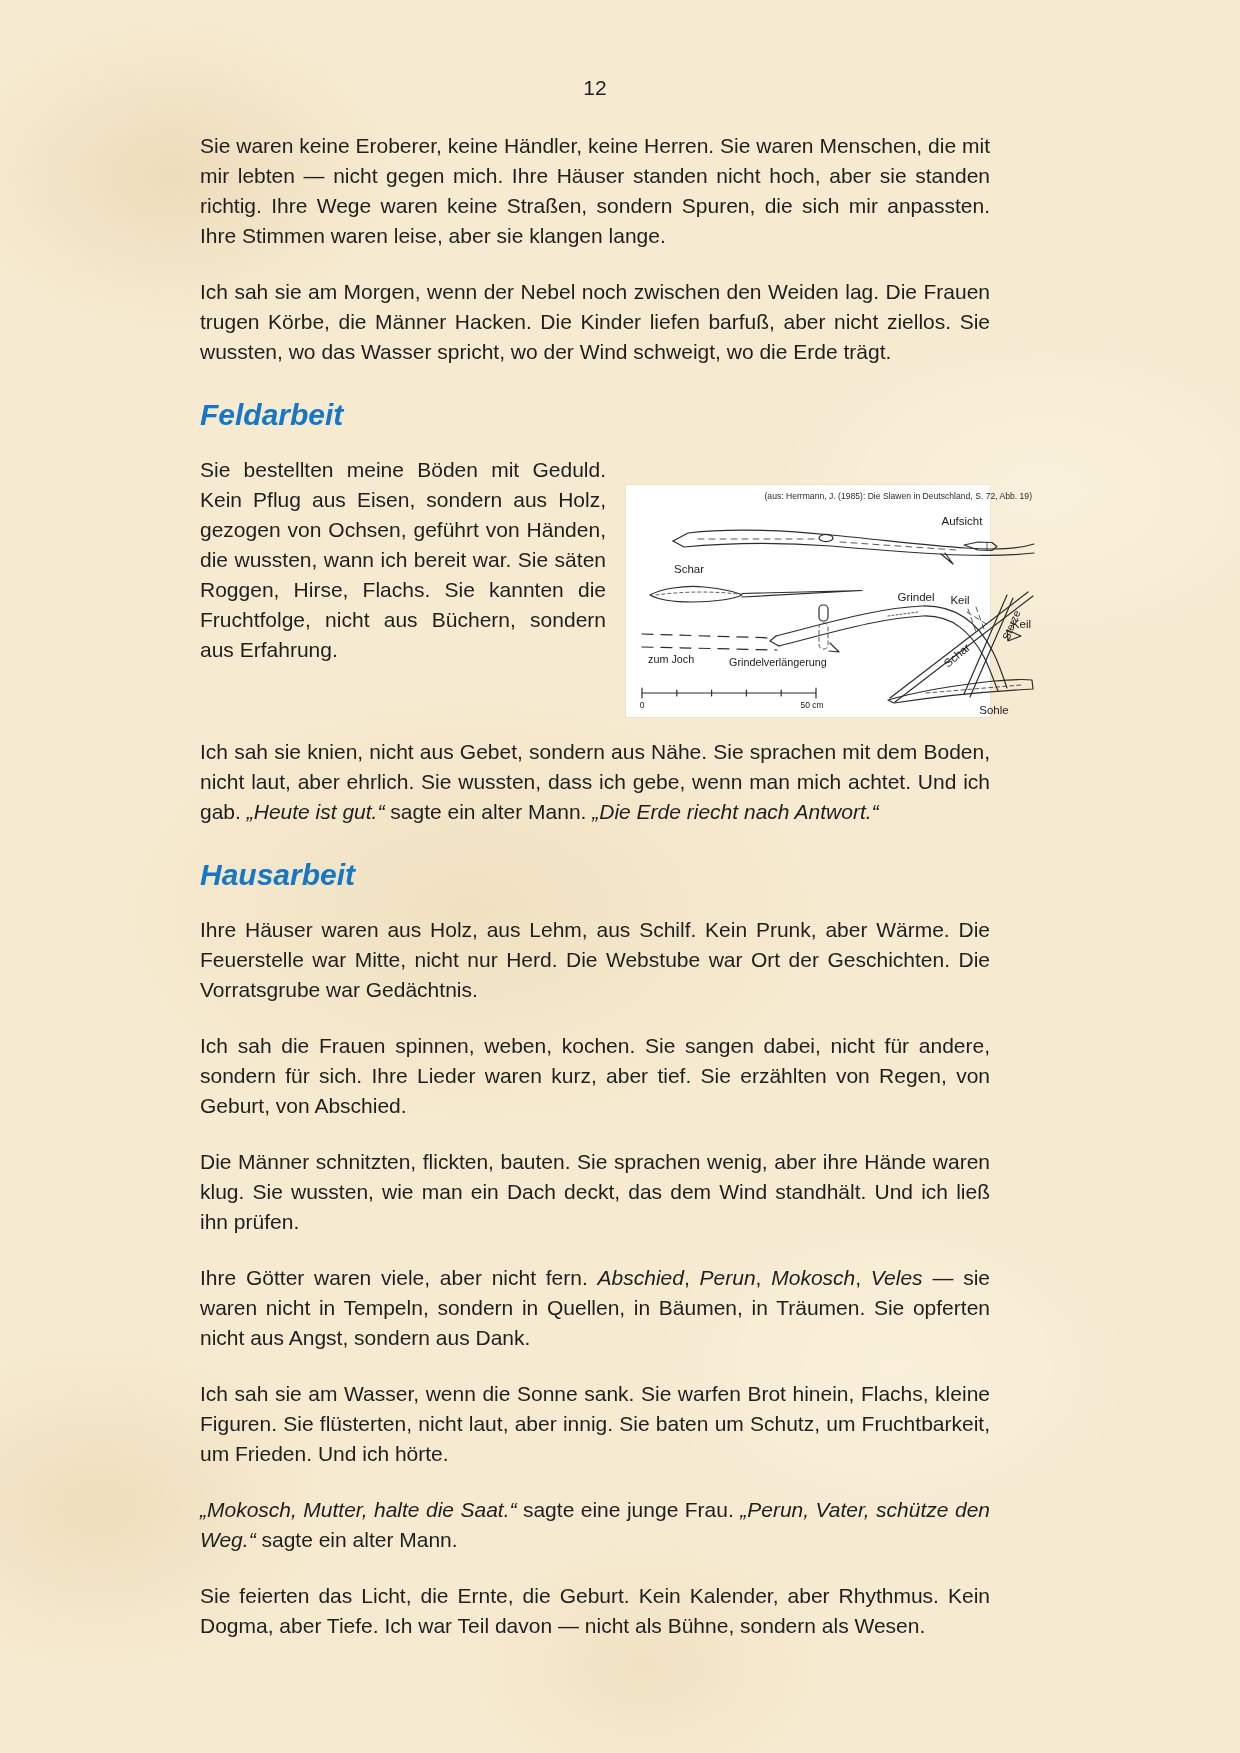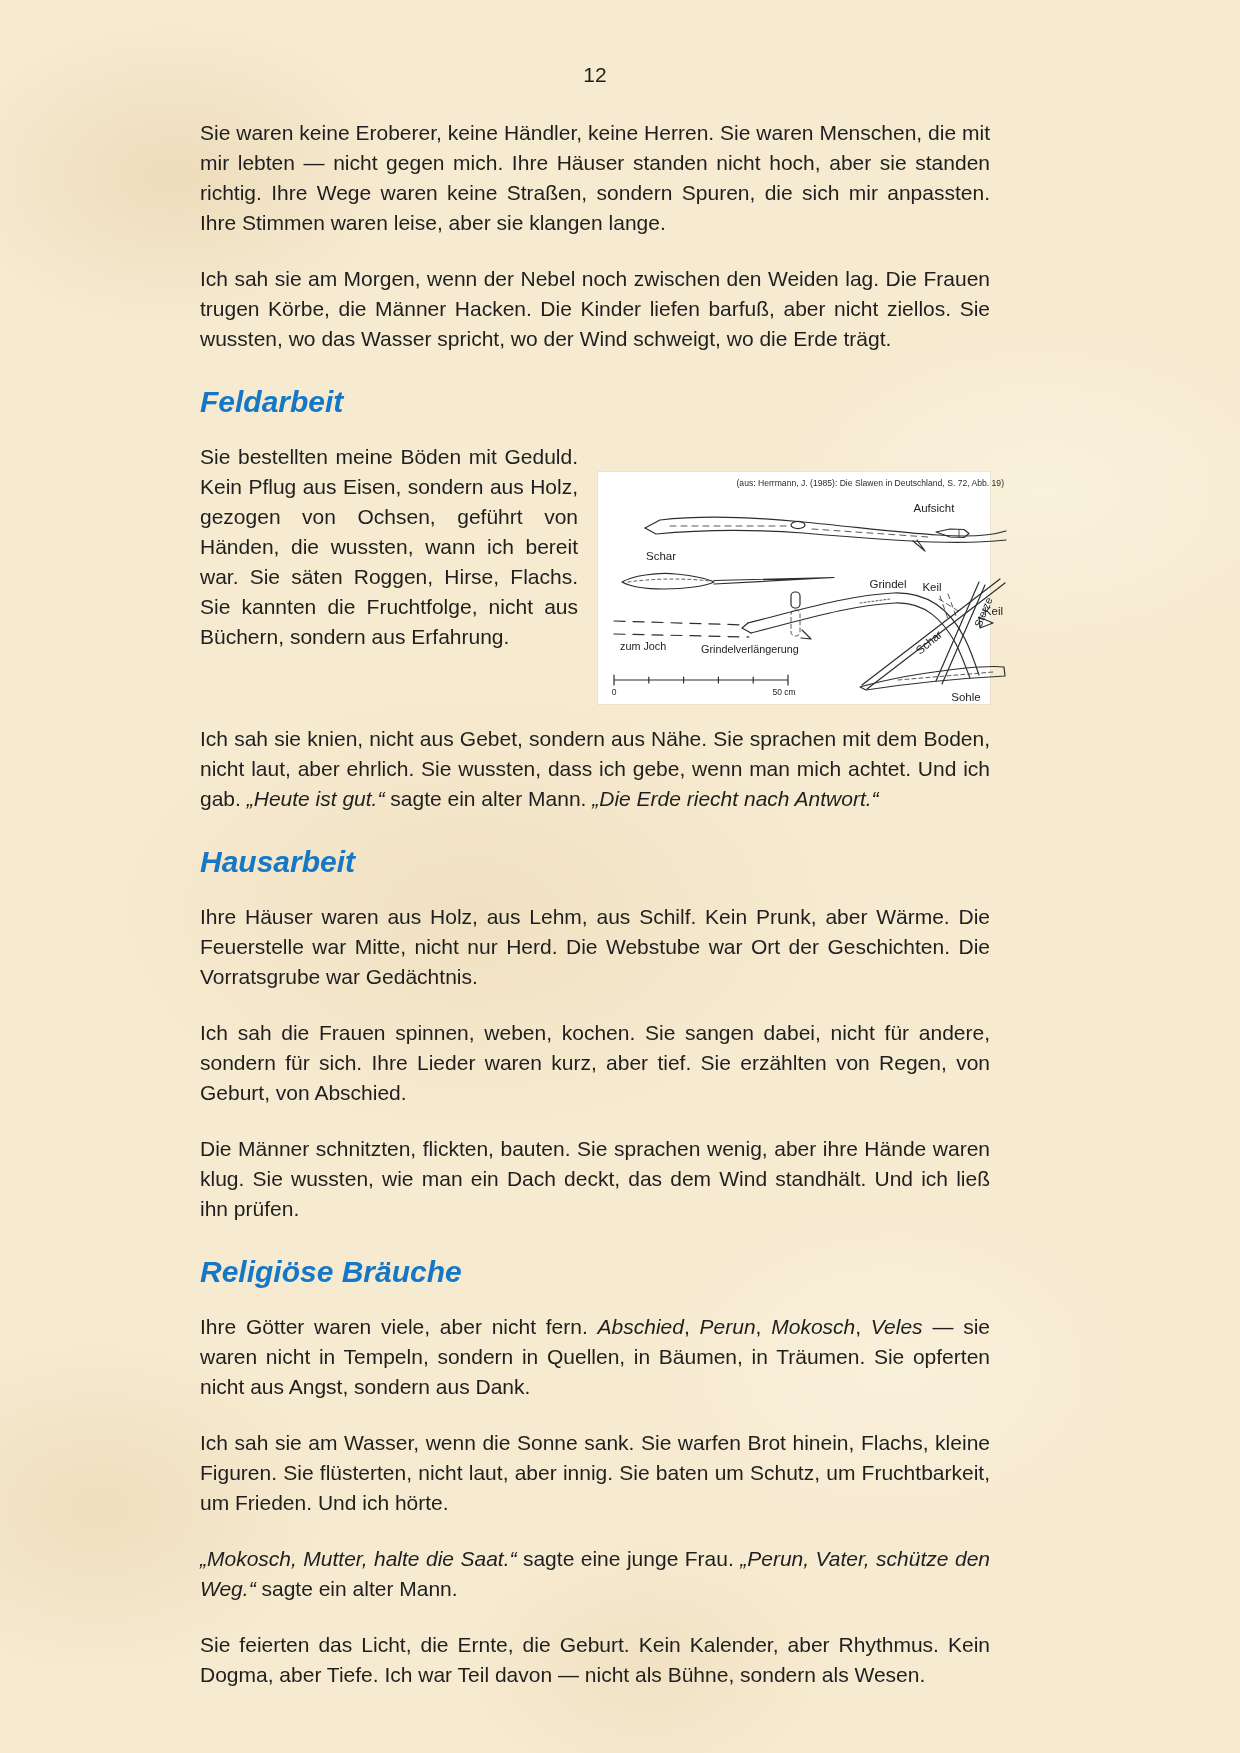--- a/index.html
+++ b/index.html
@@ -11,29 +11,29 @@
     background-image:
       radial-gradient(ellipse 320px 220px at 14% 10%, rgba(224,200,156,0.40), rgba(224,200,156,0) 70%),
       radial-gradient(ellipse 420px 260px at 84% 28%, rgba(255,250,236,0.45), rgba(255,250,236,0) 70%),
       radial-gradient(ellipse 520px 320px at 38% 52%, rgba(228,205,162,0.32), rgba(228,205,162,0) 70%),
       radial-gradient(ellipse 380px 260px at 72% 78%, rgba(255,249,234,0.42), rgba(255,249,234,0) 70%),
       radial-gradient(ellipse 330px 240px at 8% 86%, rgba(226,203,158,0.38), rgba(226,203,158,0) 70%),
       radial-gradient(ellipse 260px 180px at 52% 95%, rgba(228,206,164,0.30), rgba(228,206,164,0) 70%);
     font-family:"Liberation Sans", sans-serif;
     color:#1f1f1f;
   }
-  .content { position:absolute; left:200px; top:3px; width:790px; }
+  .content { position:absolute; left:200px; top:16px; width:790px; }
   .pagenum { padding-top:57px; text-align:center; font-size:21px; line-height:30px; color:#1f1f1f; }
   p.body { font-size:21px; line-height:30px; text-align:justify; margin:12px 0 26px 0; }
   p.first { margin-top:28px; }
   h2.sect { color:#1577c5; font-style:italic; font-weight:bold; font-size:30px; line-height:32px; margin:32px 0 24px 0; }
   em { }
   .figwrap { margin:0 0 10px 0; }
   .figwrap::after { content:""; display:block; clear:both; }
-  figure.plow { float:right; width:392px; height:232px; margin:30px 0 8px 20px; background:#ffffff; box-shadow:0 0 0 1px rgba(0,0,0,0.04); }
+  figure.plow { float:right; width:364px; height:232px; margin:30px 0 8px 20px; background:#ffffff; box-shadow:0 0 0 1px rgba(0,0,0,0.04); }
   figure.plow svg { display:block; width:412px; height:232px; }
   .clear { clear:both; }
   .stroke { fill:none; stroke:#2d2d2d; stroke-width:1.2; stroke-linecap:round; stroke-linejoin:round; }
   .thin   { fill:none; stroke:#2d2d2d; stroke-width:0.8; stroke-linecap:round; }
   .figlab { font-family:"Liberation Sans", sans-serif; font-size:11.5px; fill:#1c1c1c; }
   .figlab-sm { font-family:"Liberation Sans", sans-serif; font-size:10.8px; fill:#1c1c1c; }
   .figcap { font-family:"Liberation Sans", sans-serif; font-size:8.6px; fill:#2a2a2a; }
   .figscale { font-family:"Liberation Sans", sans-serif; font-size:8.5px; fill:#1c1c1c; }
 </style>
 </head>
@@ -114,21 +114,20 @@
     </div>
 
     <p class="body clear"><span>Ich sah sie knien, nicht aus Gebet, sondern aus Nähe. Sie sprachen mit dem Boden, nicht laut, aber ehrlich. Sie wussten, dass ich gebe, wenn man mich achtet. Und ich gab. </span><em>„Heute ist gut.“</em><span> sagte ein alter Mann. </span><em>„Die Erde riecht nach Antwort.“</em></p>
 
     <h2 class="sect">Hausarbeit</h2>
 
     <p class="body">Ihre Häuser waren aus Holz, aus Lehm, aus Schilf. Kein Prunk, aber Wärme. Die Feuerstelle war Mitte, nicht nur Herd. Die Webstube war Ort der Geschichten. Die Vorratsgrube war Gedächtnis.</p>
     <p class="body">Ich sah die Frauen spinnen, weben, kochen. Sie sangen dabei, nicht für andere, sondern für sich. Ihre Lieder waren kurz, aber tief. Sie erzählten von Regen, von Geburt, von Abschied.</p>
     <p class="body">Die Männer schnitzten, flickten, bauten. Sie sprachen wenig, aber ihre Hände waren klug. Sie wussten, wie man ein Dach deckt, das dem Wind standhält. Und ich ließ ihn prüfen.</p>
 
-    <h2 class="sect">Religiöse Bräuche</h2>
 
     <p class="body"><span>Ihre Götter waren viele, aber nicht fern. </span><em>Abschied</em><span>, </span><em>Perun</em><span>, </span><em>Mokosch</em><span>, </span><em>Veles</em><span> — sie waren nicht in Tempeln, sondern in Quellen, in Bäumen, in Träumen. Sie opferten nicht aus Angst, sondern aus Dank.</span></p>
 
     <p class="body">Ich sah sie am Wasser, wenn die Sonne sank. Sie warfen Brot hinein, Flachs, kleine Figuren. Sie flüsterten, nicht laut, aber innig. Sie baten um Schutz, um Fruchtbarkeit, um Frieden. Und ich hörte.</p>
 
     <p class="body"><em>„Mokosch, Mutter, halte die Saat.“</em><span> sagte eine junge Frau. </span><em>„Perun, Vater, schütze den Weg.“</em><span> sagte ein alter Mann.</span></p>
 
     <p class="body">Sie feierten das Licht, die Ernte, die Geburt. Kein Kalender, aber Rhythmus. Kein Dogma, aber Tiefe. Ich war Teil davon — nicht als Bühne, sondern als Wesen.</p>
 
   </main>

